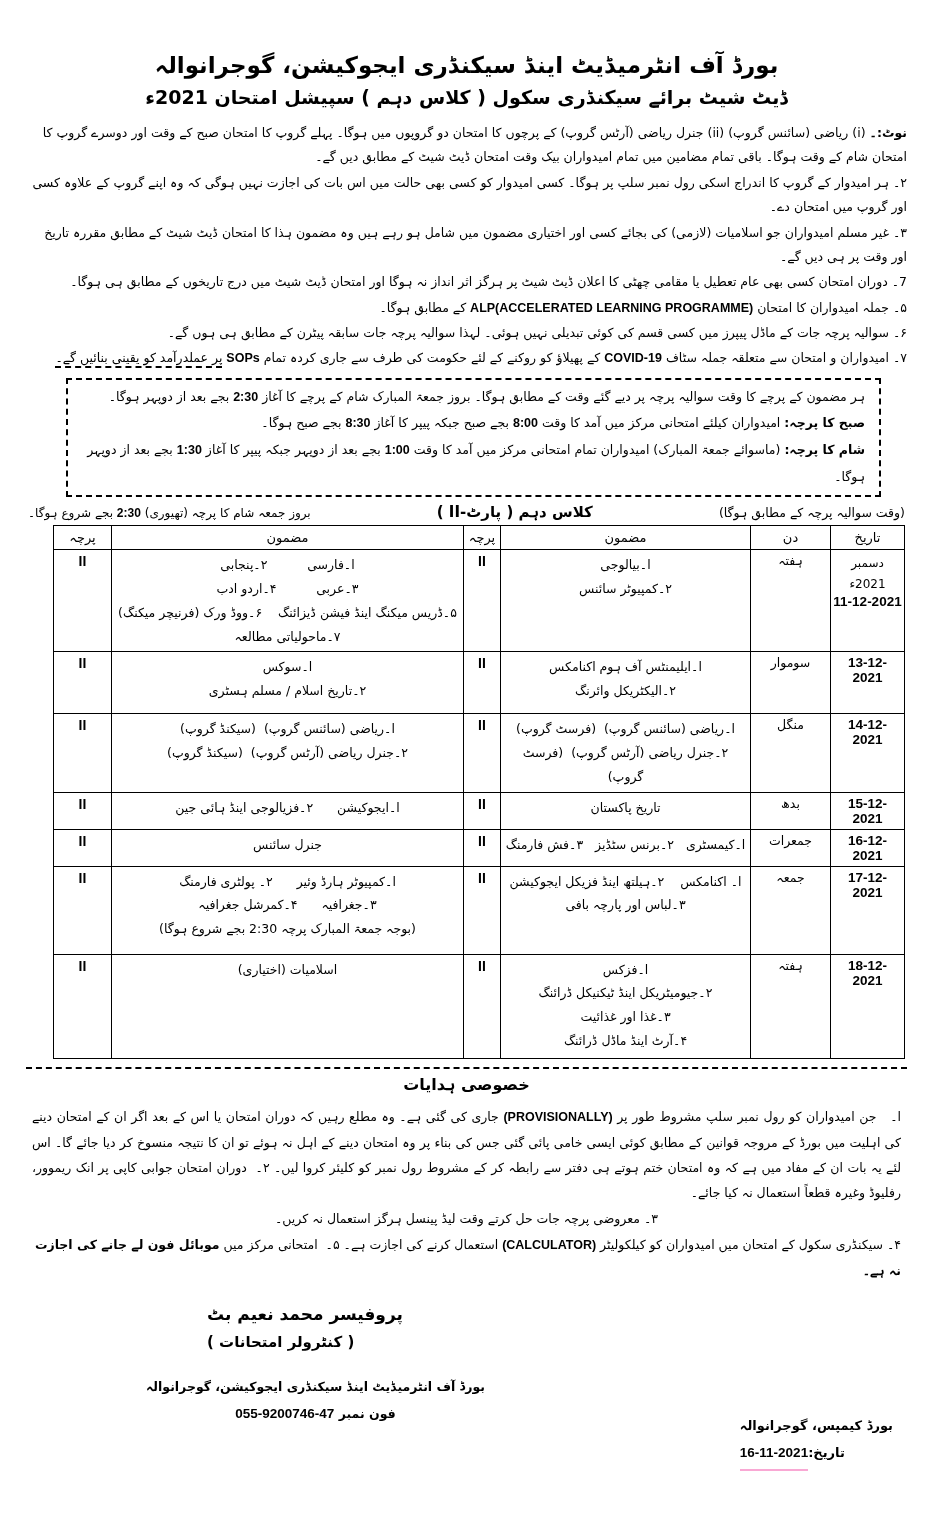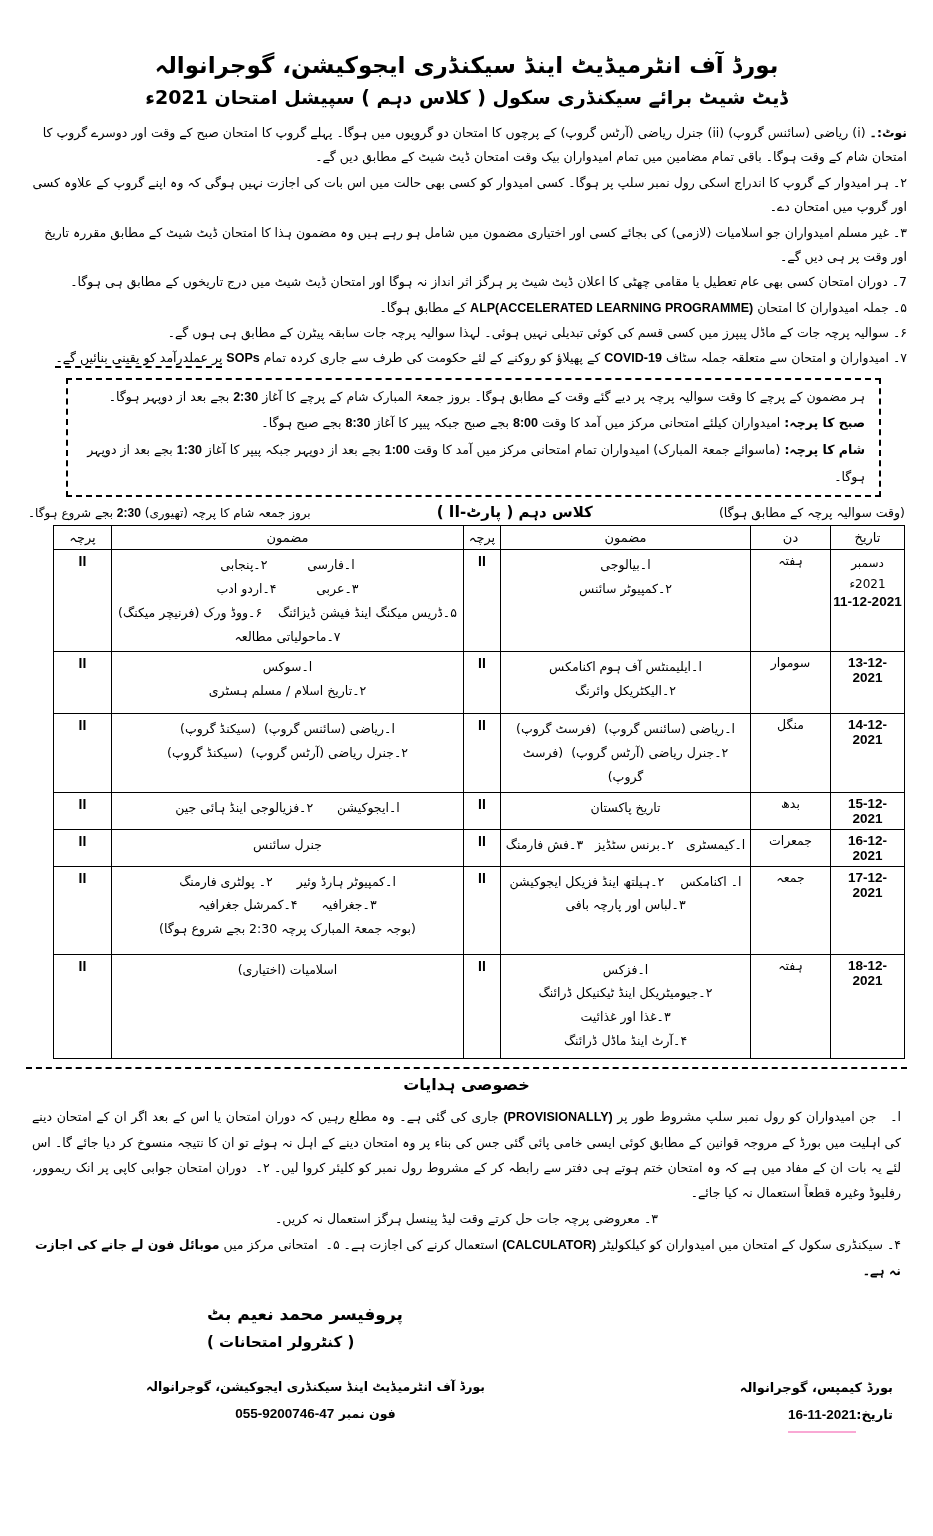--- a/index.html
+++ b/index.html
@@ -92,21 +92,21 @@
   .instr .b { font-weight: bold; }
 
   
   .sig { width: 640px; margin: 16px auto 0 auto; margin-right: 60px; text-align: left; }
   .sig .name { font-weight: bold; font-size: 17px; line-height: 1.8; }
   .sig .role { font-weight: bold; font-size: 15px; line-height: 1.8; }
 
   
   .footer { display: flex; justify-content: space-between; align-items: flex-start; padding: 18px 14px 0 120px; }
   .footer .col { line-height: 2.1; }
-  .footer .right-col { text-align: right; font-weight: bold; font-size: 13px; }
+  .footer .right-col { text-align: left; font-weight: bold; font-size: 13px; margin-top: 38px; }
   .footer .left-col { text-align: center; font-weight: bold; font-size: 12.5px; }
   .footer .u-date { border-bottom: 2px solid #f9a8d4; padding-bottom: 1px; }
 </style>
 </head>
 <body>
 
 <div class="page">
 
   <div class="hdr">
     <div class="t1">بورڈ آف انٹرمیڈیٹ اینڈ سیکنڈری ایجوکیشن، گوجرانوالہ</div>

